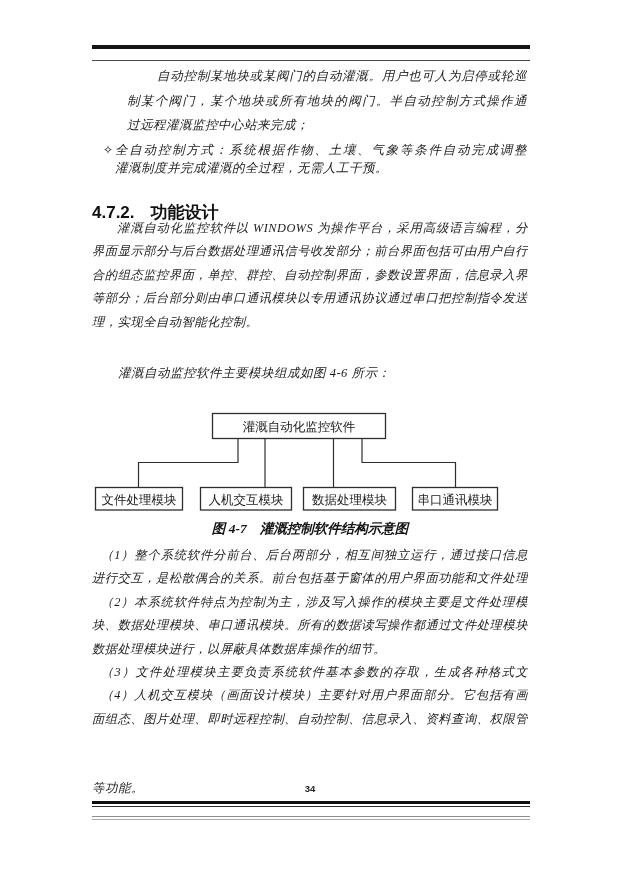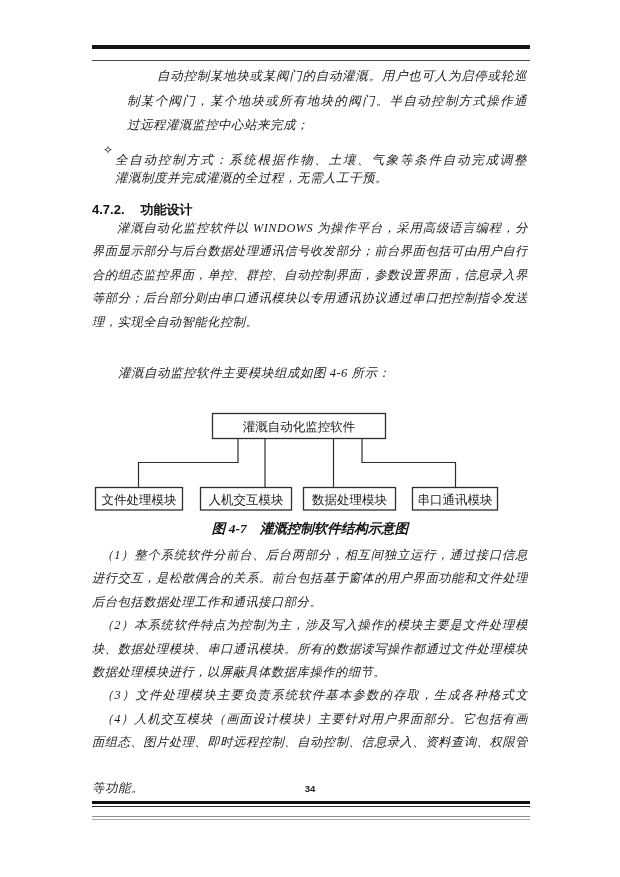--- a/index.html
+++ b/index.html
@@ -19,25 +19,25 @@
   .ln{
     text-align:justify;overflow:hidden;white-space:nowrap;
     font-style:italic;letter-spacing:0.04em;
   }
   .ln.full{text-align-last:justify;white-space:normal;}
   .cont{left:127px;top:64px;width:400px;font-size:12.5px;}
   .cont .ln{line-height:24.5px;height:24.5px;}
   .cont .ln.first{padding-left:30px;}
   .bullet-blk{left:103px;top:141px;width:424px;font-size:12.5px;}
   .bullet-marker{position:absolute;left:0;top:2px;font-style:normal;font-size:12px;color:#222;}
-  .bullet-text{margin-left:12px;width:412px;margin-top:10px;}
+  .bullet-text{margin-left:12px;width:412px;}
   .bullet-text .ln{line-height:18px;height:18px;}
   .heading{
     left:92px;top:187px;width:436px;
-    font-family:"Liberation Sans",sans-serif;font-weight:bold;font-size:13px;line-height:23px;color:#111;
+    font-family:"Liberation Sans",sans-serif;font-weight:bold;font-size:17px;line-height:23px;color:#111;
   }
   .heading .ht{margin-left:16px;}
   .intro{left:92px;top:217px;width:436px;font-size:12.3px;}
   .intro .ln{line-height:23.4px;height:23.4px;}
   .intro .ln.first{padding-left:25px;}
   .figref{left:92px;top:362px;width:436px;font-size:12.5px;}
   .figref .ln{line-height:23px;height:23px;padding-left:26px;}
   .figure-svg{position:absolute;left:0;top:400px;}
   .fig-caption{
     left:0;top:520px;width:620px;text-align:center;
@@ -111,21 +111,20 @@
   </svg>
 
   <div class="blk fig-caption">
     <span class="cap-label">图 4-7</span><span class="cap-title">灌溉控制软件结构示意图</span>
   </div>
 
   <div class="blk numbered">
     <div>
       <div class="ln full first">（1）整个系统软件分前台、后台两部分，相互间独立运行，通过接口信息</div>
       <div class="ln full">进行交互，是松散偶合的关系。前台包括基于窗体的用户界面功能和文件处理层，</div>
-      <div class="ln">后台包括数据处理工作和通讯接口部分。</div>
     </div>
     <div>
       <div class="ln full first">（2）本系统软件特点为控制为主，涉及写入操作的模块主要是文件处理模</div>
       <div class="ln full">块、数据处理模块、串口通讯模块。所有的数据读写操作都通过文件处理模块或</div>
       <div class="ln">数据处理模块进行，以屏蔽具体数据库操作的细节。</div>
     </div>
     <div>
       <div class="ln full first">（3）文件处理模块主要负责系统软件基本参数的存取，生成各种格式文件，</div>
     </div>
     <div>

